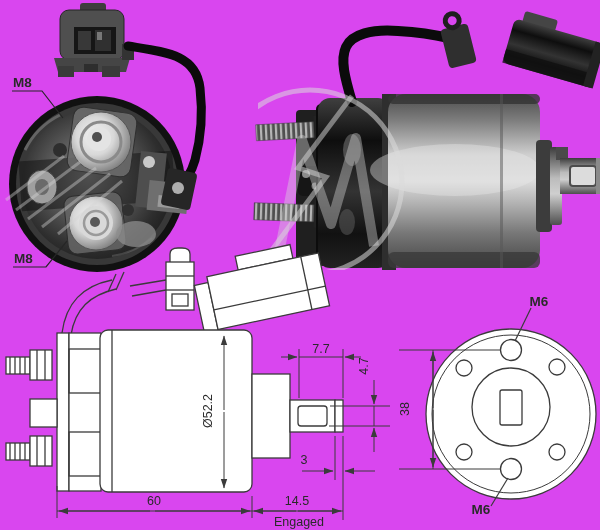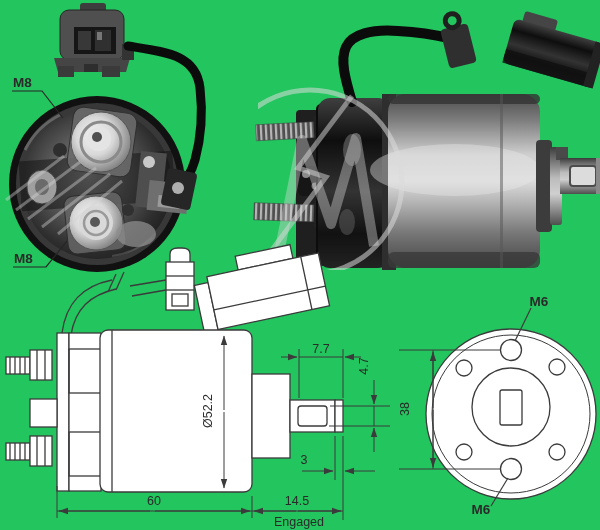--- a/index.html
+++ b/index.html
@@ -1,16 +1,16 @@
 <!DOCTYPE html>
 <html><head>
 <meta charset="utf-8">
 <style>
   html,body{margin:0;padding:0;background:#fff;}
-  .figure{position:relative;width:600px;height:530px;background:#22c55e;overflow:hidden;}
+  .figure{position:relative;width:600px;height:530px;background:#d946ef;overflow:hidden;}
   svg{display:block;}
   text{font-family:"Liberation Sans",sans-serif;fill:#2a2a2a;}
   .dim-text{font-size:12.5px;font-weight:400;}
   .bolt-text{font-size:13.5px;font-weight:700;}
 </style>
 </head>
 <body>
 
 <div class="figure">
 <svg width="600" height="530" viewBox="0 0 600 530" xmlns="http://www.w3.org/2000/svg">

